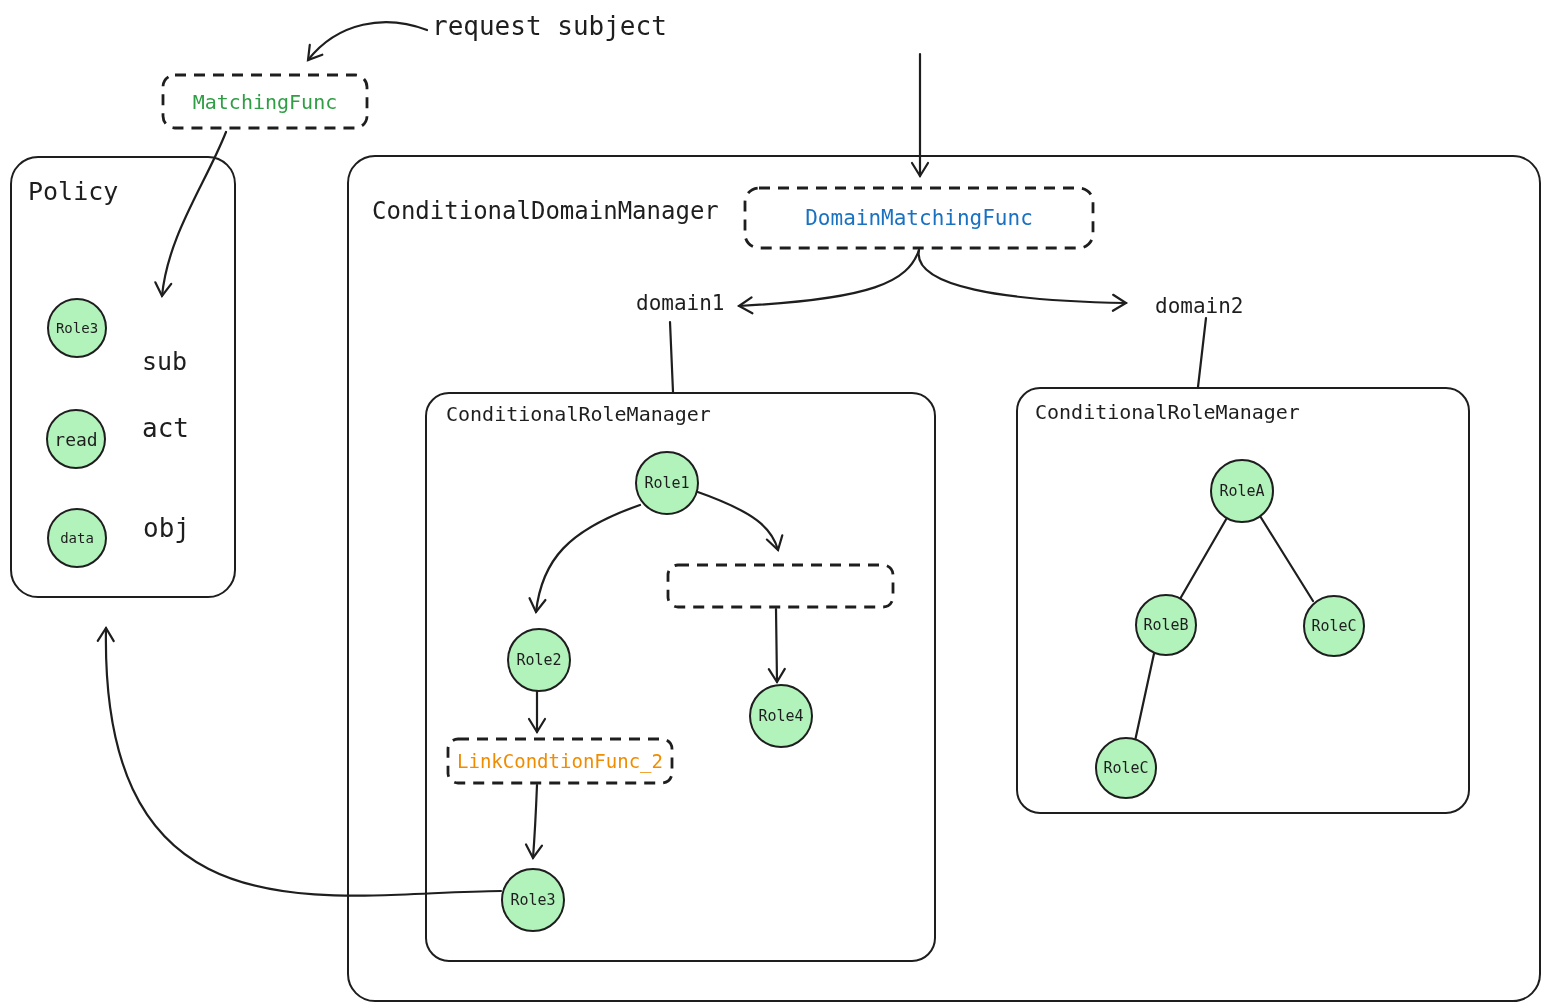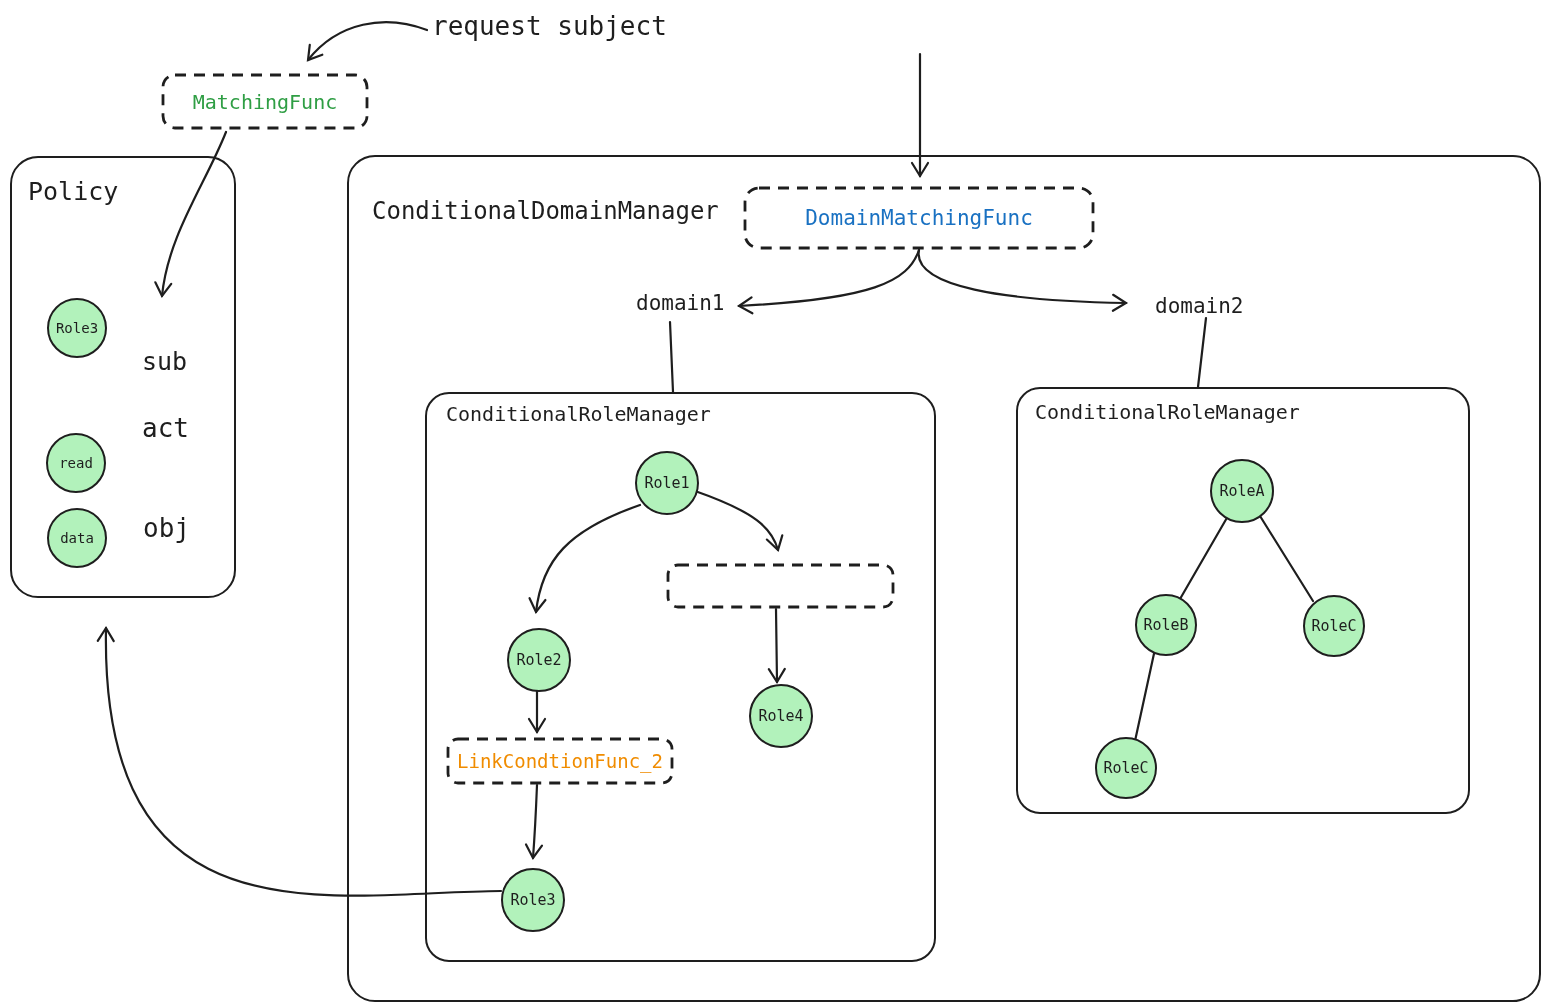--- a/index.html
+++ b/index.html
@@ -108,21 +108,21 @@
   <div class="dashtext blue" style="left:745px; top:188px; width:348px; height:60px; font-size:21px;">DomainMatchingFunc</div>
   <div class="dashtext orange" style="left:448px; top:739px; width:224px; height:44px; font-size:19px;">LinkCondtionFunc_2</div>
 
   <div class="lbl" style="left:28px; top:178px; font-size:25px;">Policy</div>
   <div class="lbl" style="left:372px; top:170px; font-size:24px;margin-top:28px;">ConditionalDomainManager</div>
   <div class="lbl" style="left:446px; top:403px; font-size:20px;">ConditionalRoleManager</div>
   <div class="lbl" style="left:1035px; top:401px; font-size:20px;">ConditionalRoleManager</div>
 
   <div class="node" style="left:47px; top:298px; width:56px; height:56px; font-size:14px;">Role3</div>
   <div class="lbl" style="left:142px; top:308px; font-size:25px;margin-top:40px;">sub</div>
-  <div class="node" style="left:46px; top:433px; width:56px; height:56px; font-size:14px;">read</div>
+  <div class="node" style="left:46px; top:409px; width:56px; height:56px; font-size:18px;">read</div>
   <div class="lbl" style="left:142px; top:414px; font-size:26px;">act</div>
   <div class="node" style="left:47px; top:508px; width:56px; height:56px; font-size:14px;">data</div>
   <div class="lbl" style="left:143px; top:514px; font-size:26px;">obj</div>
 
   <div class="node" style="left:635px; top:451px; width:60px; height:60px;">Role1</div>
   <div class="node" style="left:507px; top:628px; width:60px; height:60px;">Role2</div>
   <div class="node" style="left:749px; top:684px; width:60px; height:60px;">Role4</div>
   <div class="node" style="left:501px; top:868px; width:60px; height:60px;">Role3</div>
 
   <div class="node" style="left:1210px; top:459px; width:60px; height:60px;">RoleA</div>

